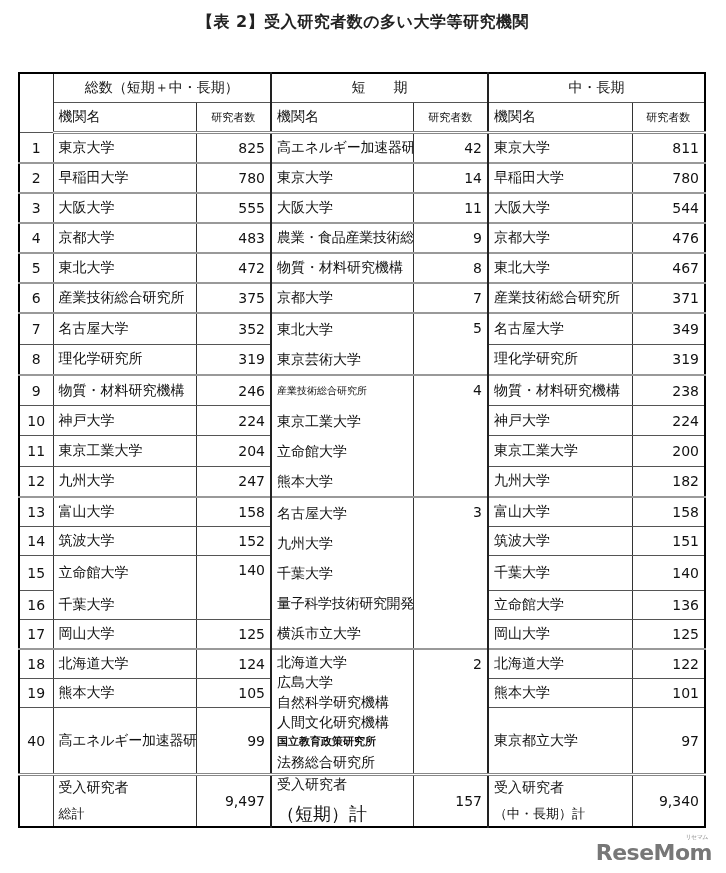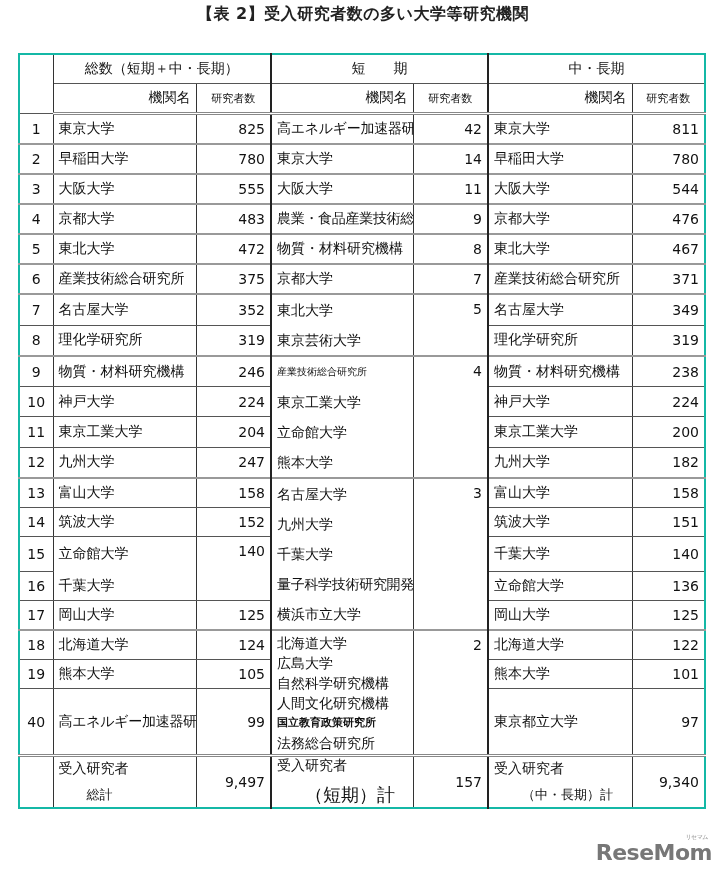--- a/index.html
+++ b/index.html
@@ -1,42 +1,42 @@
 <!DOCTYPE html>
 <html><head>
 <meta charset="utf-8">
 <style>
   html, body { margin: 0; padding: 0; background: #ffffff; }
   body { width: 726px; height: 873px; position: relative; overflow: hidden;
          font-family: "DejaVu Sans", sans-serif; color: #111; }
-  .title { position: absolute; top: 4px; left: 0; width: 726px; text-align: center;
+  .title { position: absolute; top: 12px; left: 0; width: 726px; text-align: center;
            font-size: 16px; font-weight: bold; letter-spacing: 0.5px; color: #222; }
-  table.main { position: absolute; left: 18px; top: 53px; width: 686px;
+  table.main { position: absolute; left: 18px; top: 72px; width: 686px;
                border-collapse: collapse; table-layout: fixed;
-               border: 2px solid #14b8a6; }
+               border: 2px solid #000000; }
   table.main td { padding: 0 5px; height: 28px; font-size: 14px; vertical-align: middle;
                   border-left: 1px solid #333; border-right: 1px solid #333;
                   border-top: 1px solid #555; border-bottom: 1px solid #555; white-space: nowrap; overflow: hidden; }
   td.idx { text-align: center; font-size: 14px; padding: 0; border-right: 2px solid #222; }
   td.num { text-align: right; border-left: 1px dashed #777 !important; }
   td.grpR { border-right: 2px solid #222 !important; }
   td.hdr1 { text-align: center; height: 26px; font-size: 14px; }
-  td.hdr2 { text-align: right; height: 26px; font-size: 14px; border-bottom: 3px double #888 !important; }
+  td.hdr2 { text-align: left; height: 26px; font-size: 14px; border-bottom: 3px double #888 !important; }
   td.hdr2.small { font-size: 11px; }
   td.hdr2.num { text-align: center; }
   .sm { font-size: 10px; }
   .xs { font-size: 14px; letter-spacing: -0.3px; }
   td.top { vertical-align: top; padding-top: 4px; }
   td.nob { border-bottom: none !important; }
   td.not { border-top: none !important; }
   tr.thick td { border-top: 2px solid #999; }
   .stack div { line-height: 20px; height: 20px; }
   .stack div.s { font-size: 11px; font-weight: bold; }
   td.total { height: 60px; vertical-align: top; padding-top: 6px; border-top: 3px double #888 !important; }
-  td.total .l2 { margin-top: 8px; margin-left: 28px; }
+  td.total .l2 { margin-top: 8px; }
   .logo { position: absolute; right: 14px; top: 840px; font-size: 22px; font-weight: bold;
           color: #777; font-family: "DejaVu Sans", sans-serif; letter-spacing: -0.5px; }
   .logo small { position: absolute; top: -7px; right: 4px; font-size: 6px; color: #888; font-weight: normal; }
 </style>
 </head>
 <body>
 
 <div class="title">【表 2】受入研究者数の多い大学等研究機関</div>
 
 <table class="main">

